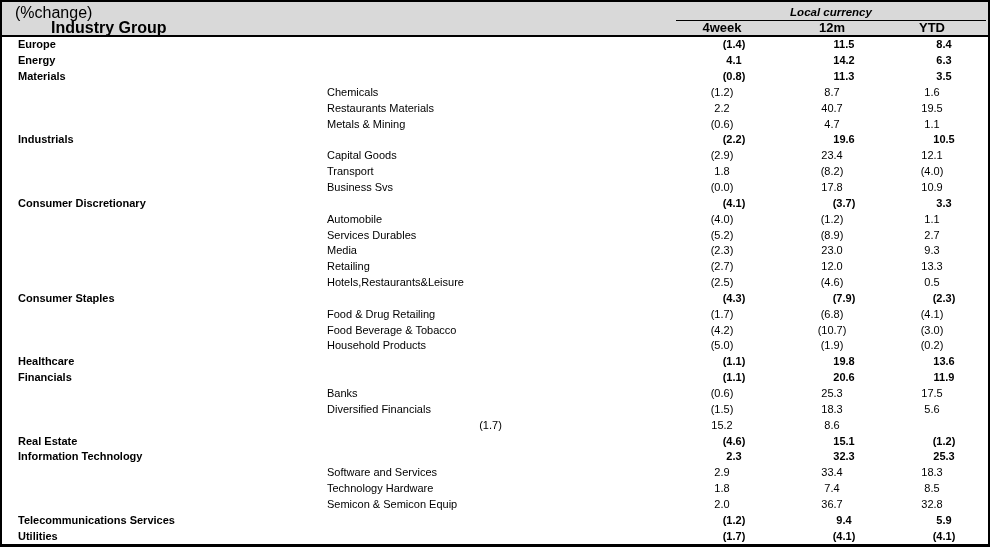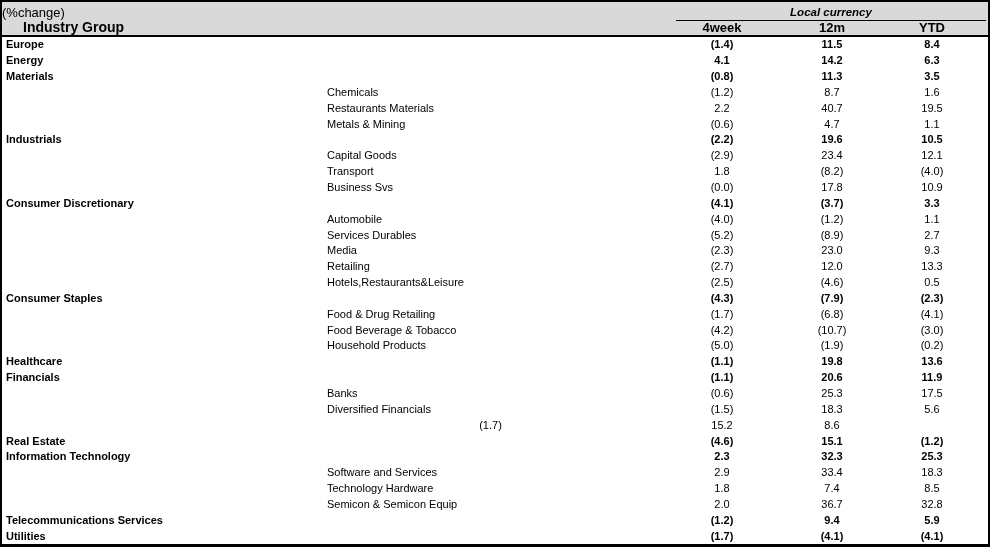--- a/index.html
+++ b/index.html
@@ -30,46 +30,47 @@
   }
   .hrow {
     display: grid;
     grid-template-columns: 323px 331px 132px 88px 112px;
     align-items: end;
   }
   .hrow1 { height: 17px; }
   .hrow2 { height: 16px; }
   .pct-change {
     grid-column: 1 / 3;
-    font-size: 13px;
-    padding-left: 0;
+    font-size: 16px;
+    padding-left: 13px;
     line-height: 16px;
     white-space: nowrap;
   }
   .local-currency-wrap {
     grid-column: 3 / 6;
     margin-left: 20px;
     margin-right: 2px;
     border-bottom: 1.5px solid #000;
     text-align: center;
   }
   .local-currency {
     font-weight: bold;
     font-size: 11.5px;
     line-height: 15px;
     display: inline-block;
     font-style: italic;
   }
   .industry-group {
     grid-column: 1 / 3;
     font-weight: bold;
-    font-size: 14px;
+    font-size: 16px;
     padding-left: 21px;
     line-height: 15px;
     white-space: nowrap;
+    margin-left: 28px;
   }
   .col-head {
     font-weight: bold;
     font-size: 13px;
     text-align: center;
     line-height: 15px;
   }
   
   .tbody {
     flex: 1 1 auto;
@@ -78,21 +79,21 @@
   }
   .row {
     flex: 1 1 0;
     display: grid;
     grid-template-columns: 323px 331px 132px 88px 112px;
     align-items: center;
     font-size: 11px;
     line-height: 13px;
     white-space: nowrap;
   }
-  .row.group { font-weight: bold; }
+  .row.group { font-weight: bold; padding-left: 12px; }
   .cell-group { padding-left: 4px; overflow: hidden; }
   .cell-sub   { padding-left: 2px; overflow: hidden; }
   .cell-num   { text-align: center; }
 </style>
 </head>
 <body>
 
 <div id="report-table">
   <div class="thead">
     <div class="hrow hrow1">

